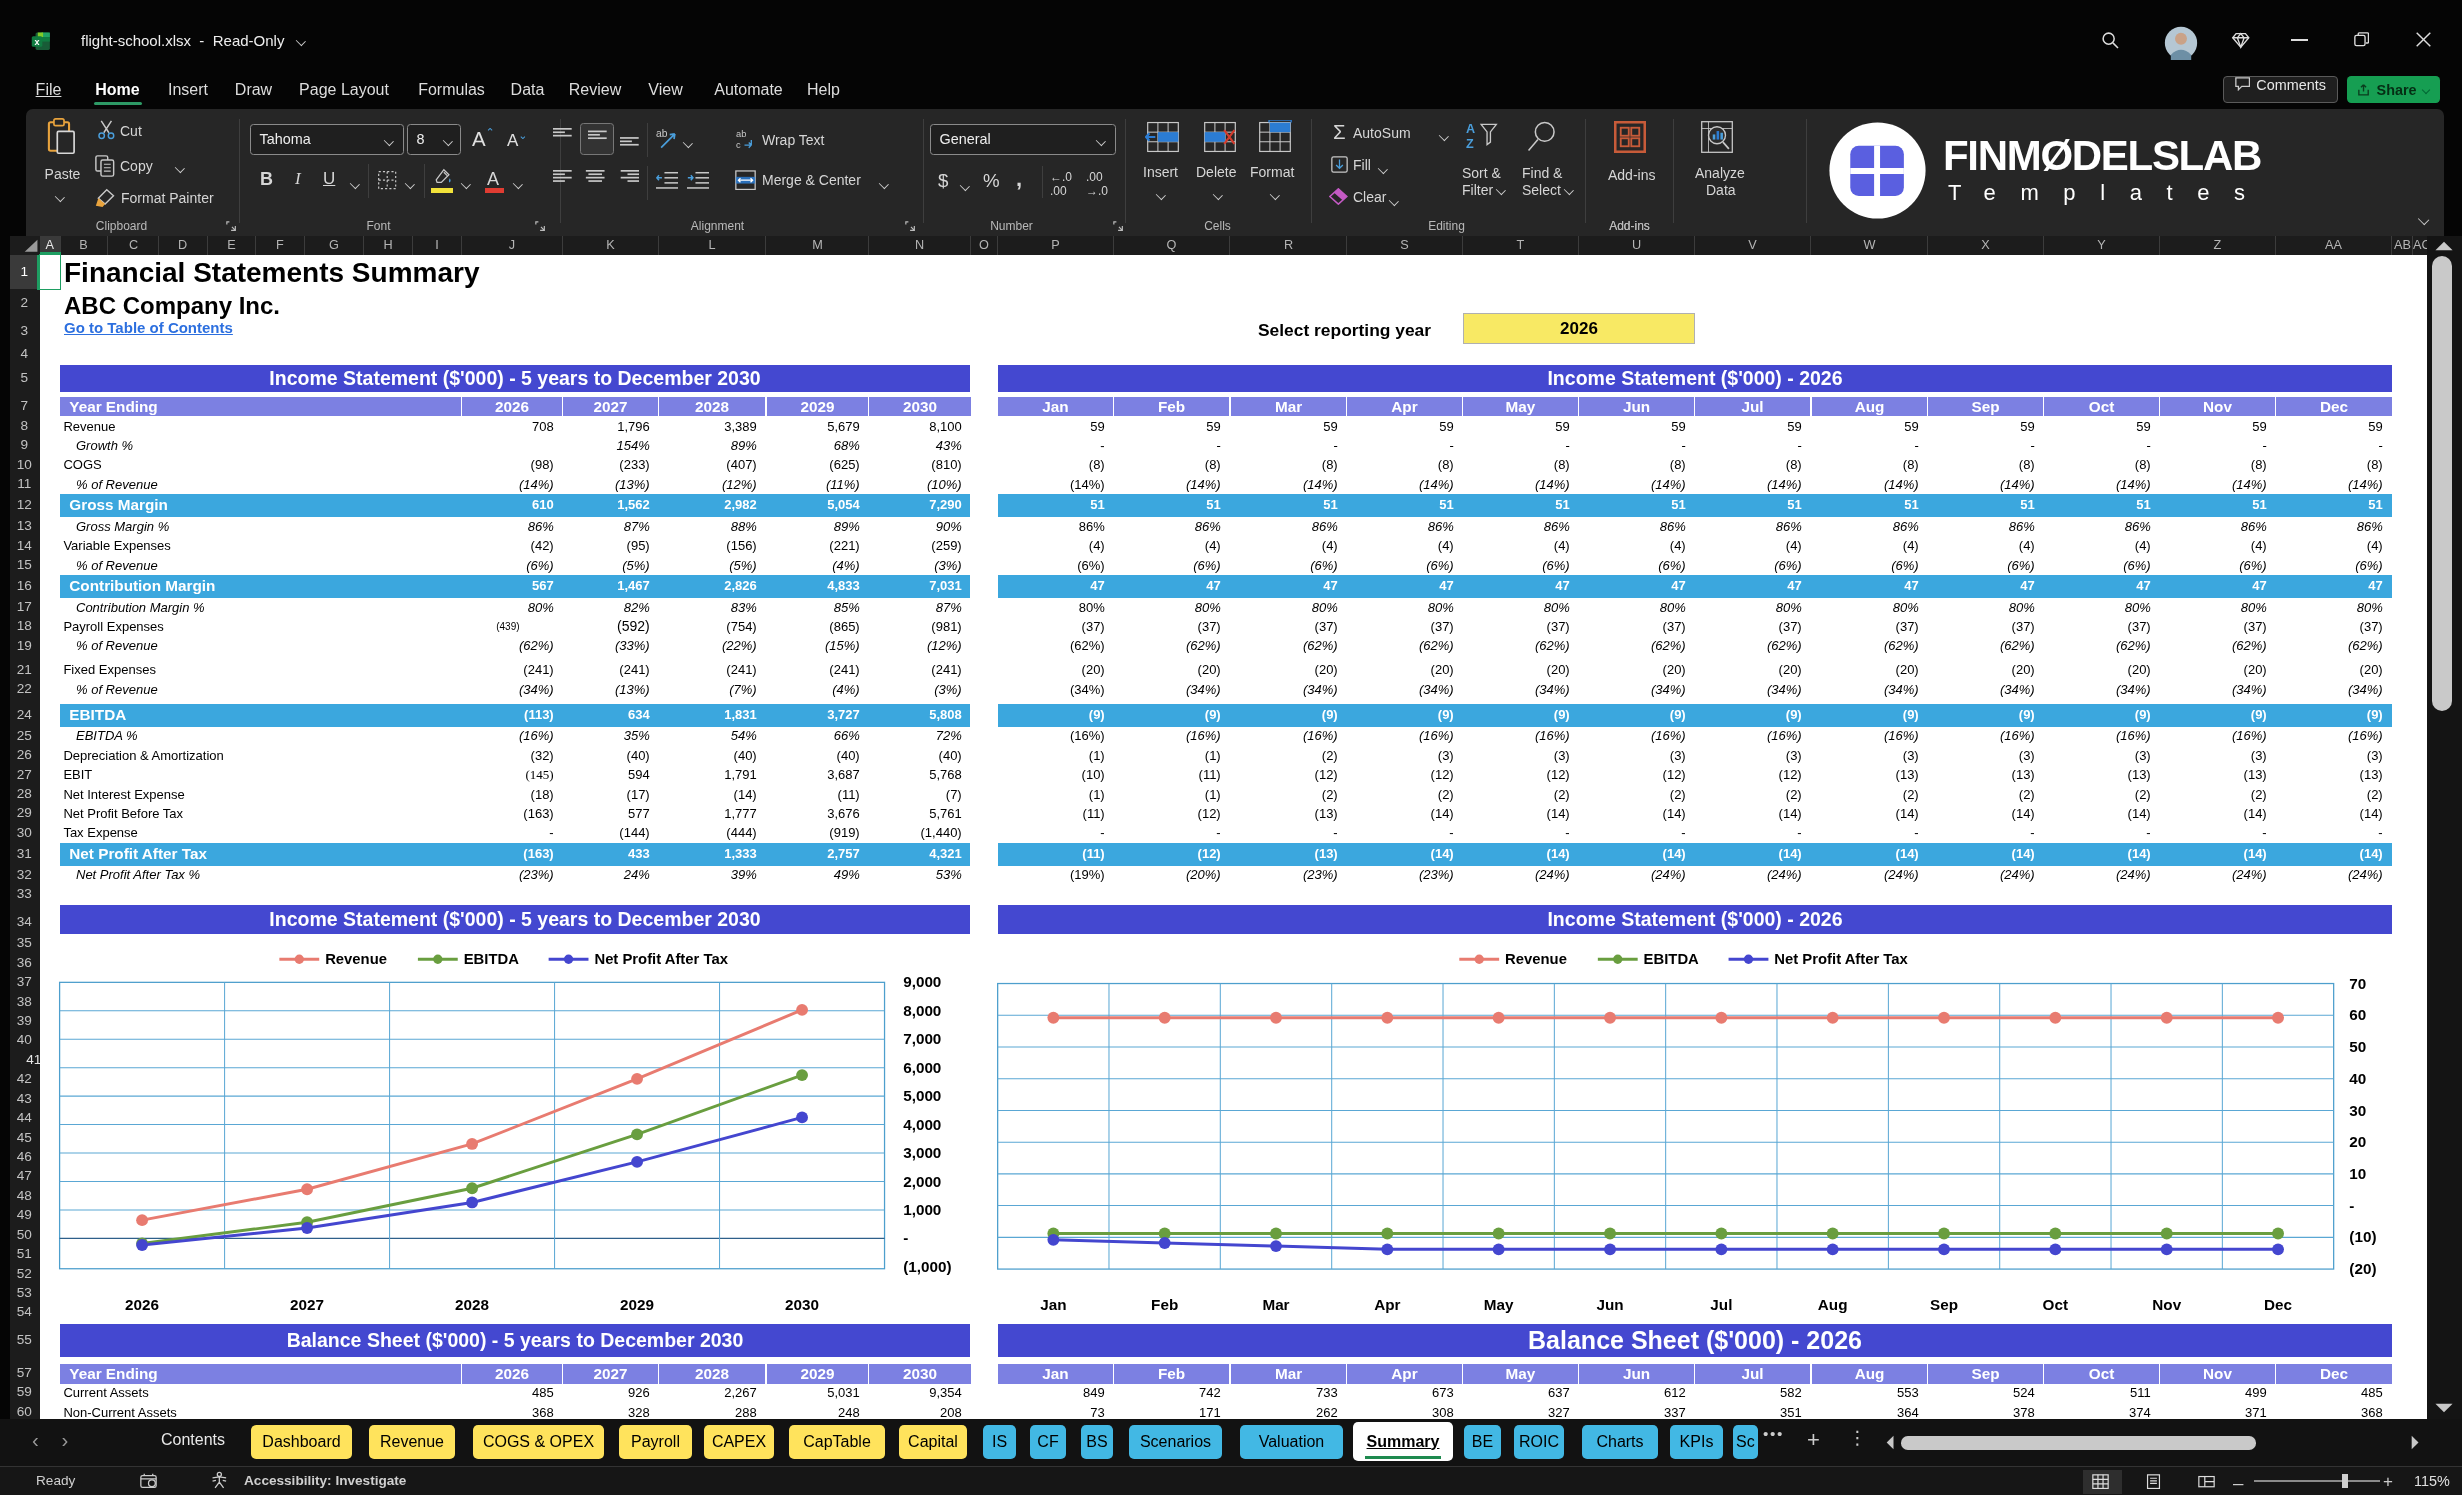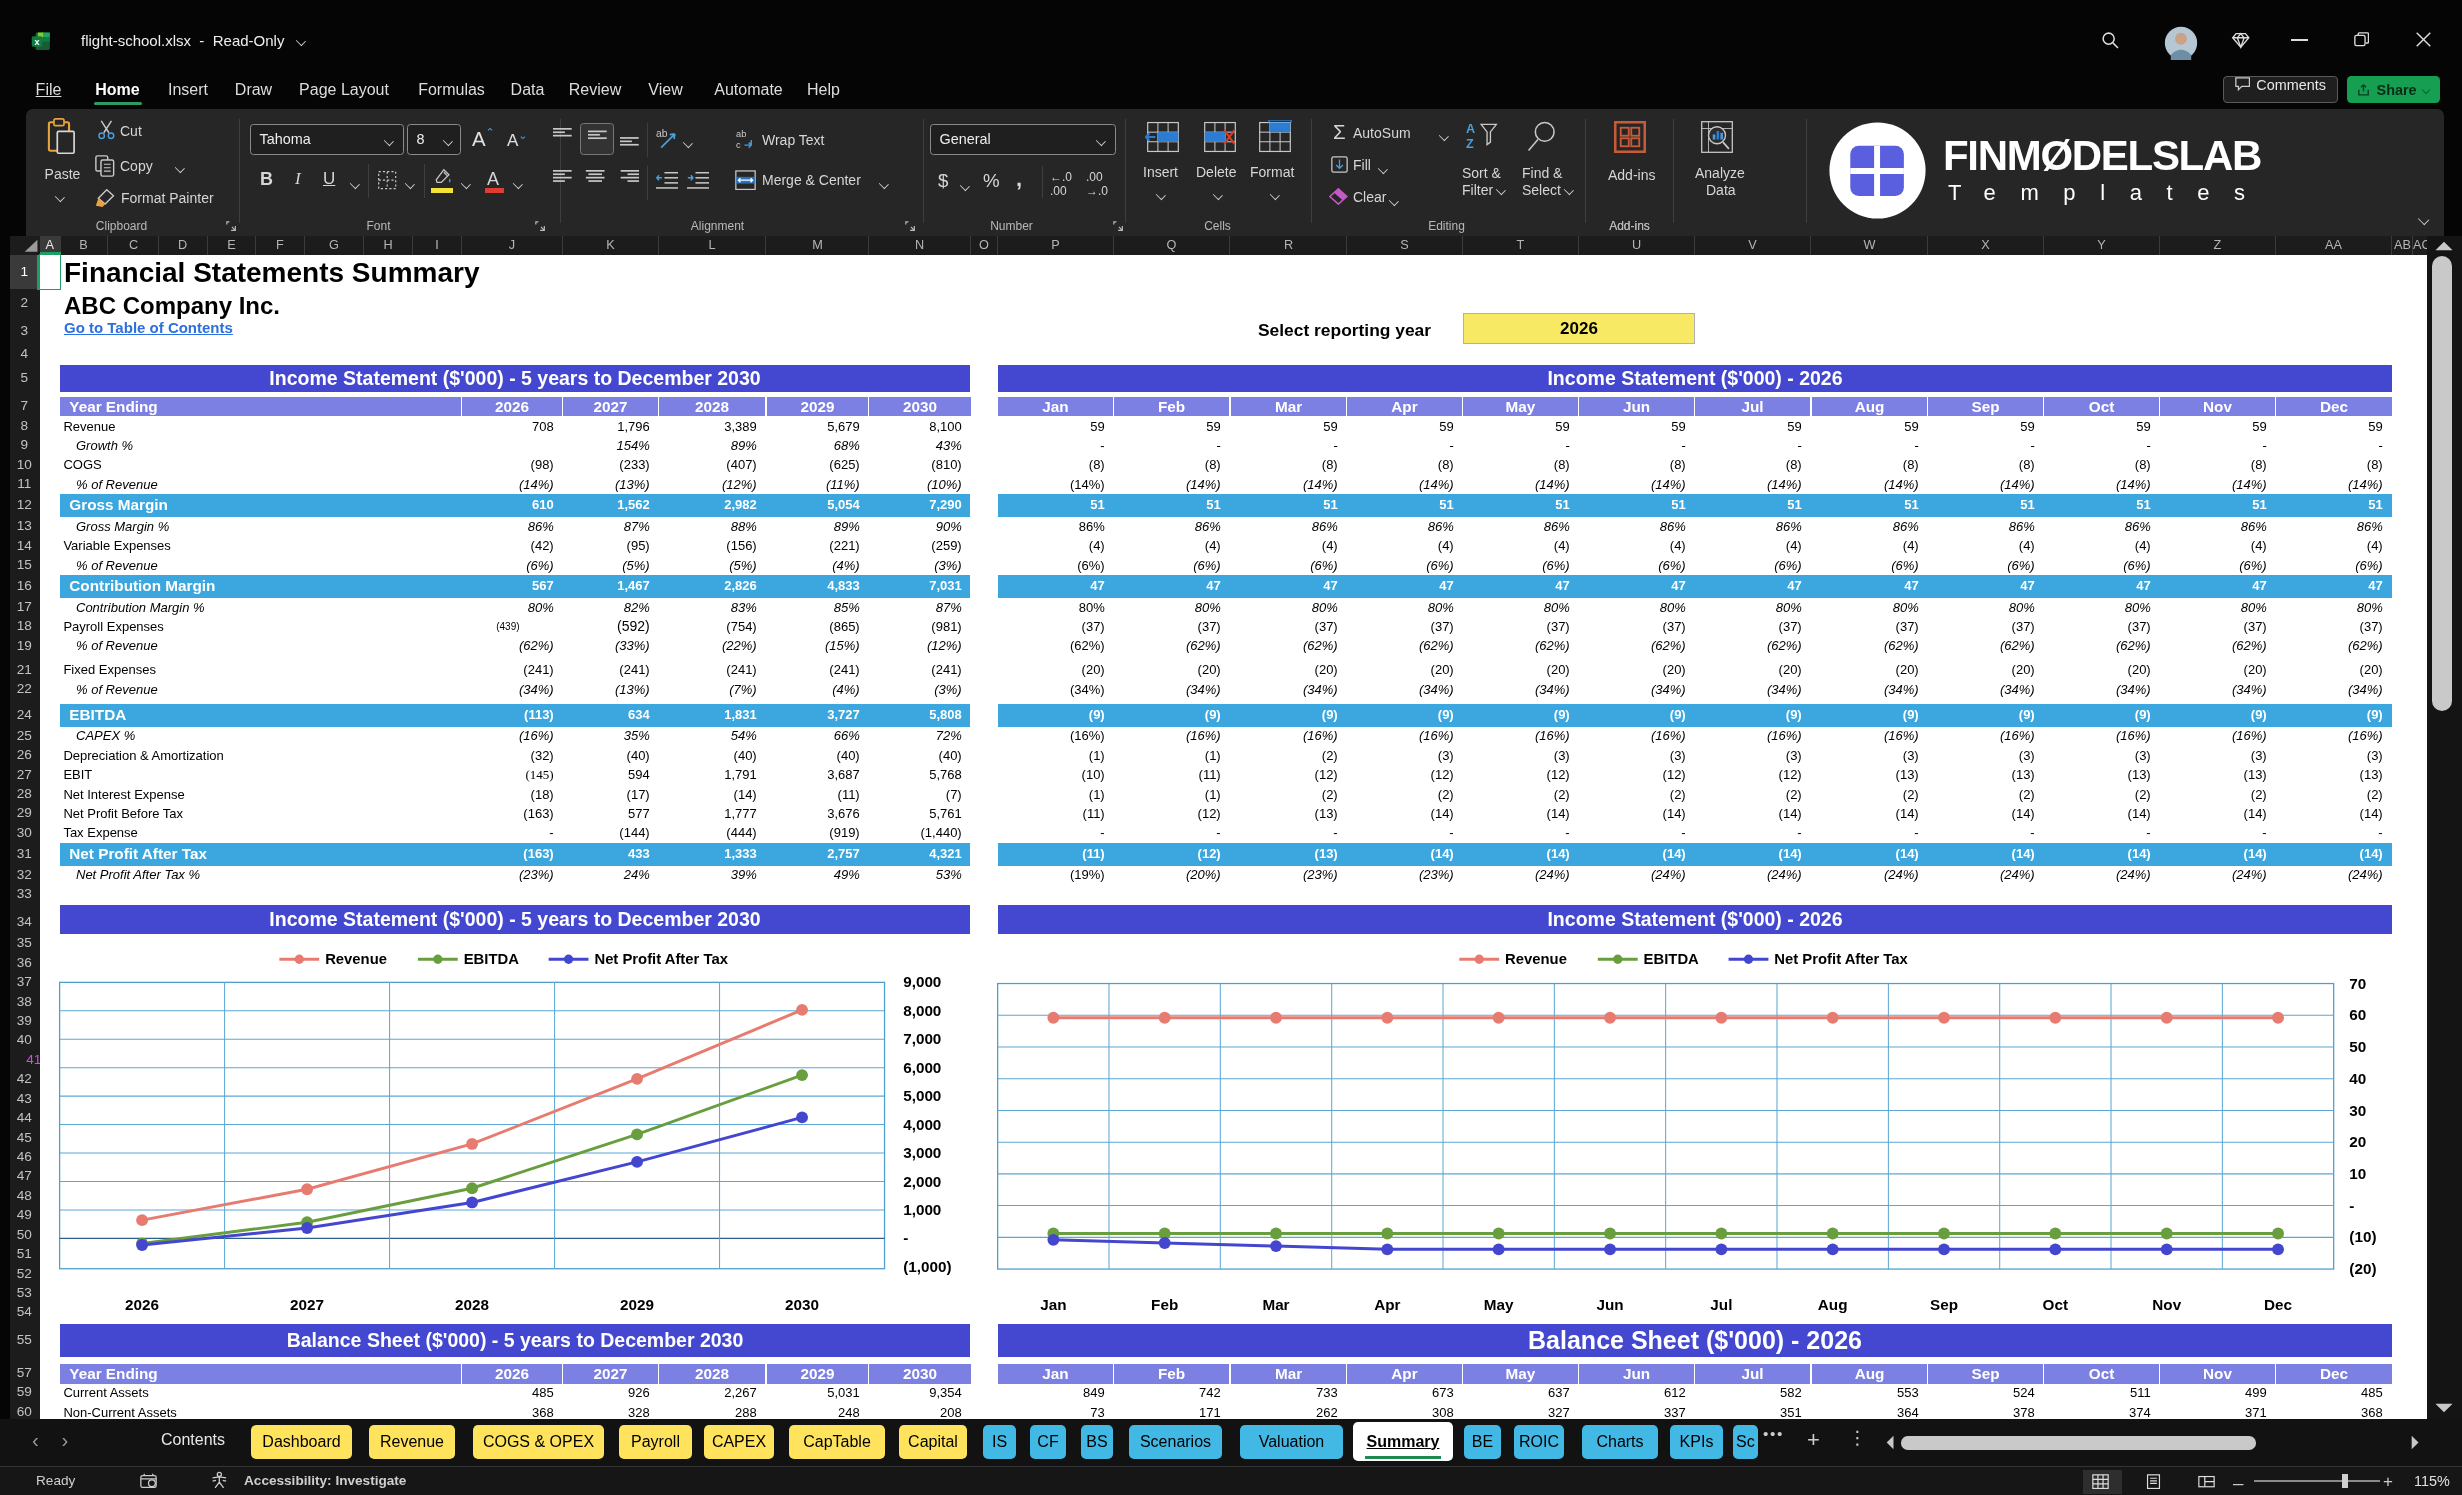--- a/index.html
+++ b/index.html
@@ -407,21 +407,21 @@
 <div class="cl" style="left:10.2px;top:845px;width:28px;height:18.7px;line-height:18.7px;font-size:13.6px;color:#c2c2c2;">31</div>
 <div class="cl" style="left:10.2px;top:866px;width:28px;height:18.7px;line-height:18.7px;font-size:13.6px;color:#c2c2c2;">32</div>
 <div class="cl" style="left:10.2px;top:885px;width:28px;height:18.7px;line-height:18.7px;font-size:13.6px;color:#c2c2c2;">33</div>
 <div class="cl" style="left:10.2px;top:913px;width:28px;height:18.7px;line-height:18.7px;font-size:13.6px;color:#c2c2c2;">34</div>
 <div class="cl" style="left:10.2px;top:934px;width:28px;height:18.7px;line-height:18.7px;font-size:13.6px;color:#c2c2c2;">35</div>
 <div class="cl" style="left:10.2px;top:954px;width:28px;height:18.7px;line-height:18.7px;font-size:13.6px;color:#c2c2c2;">36</div>
 <div class="cl" style="left:10.2px;top:973px;width:28px;height:18.7px;line-height:18.7px;font-size:13.6px;color:#c2c2c2;">37</div>
 <div class="cl" style="left:10.2px;top:993px;width:28px;height:18.7px;line-height:18.7px;font-size:13.6px;color:#c2c2c2;">38</div>
 <div class="cl" style="left:10.2px;top:1012px;width:28px;height:18.7px;line-height:18.7px;font-size:13.6px;color:#c2c2c2;">39</div>
 <div class="cl" style="left:10.2px;top:1031px;width:28px;height:18.7px;line-height:18.7px;font-size:13.6px;color:#c2c2c2;">40</div>
-<div class="cl" style="left:10.2px;top:1051px;width:28px;height:18.7px;line-height:18.7px;font-size:13.6px;color:#d946ef;padding-left:16px;">41</div>
+<div class="cl" style="left:10.2px;top:1051px;width:28px;height:18.7px;line-height:18.7px;font-size:13.6px;color:#e5e5e5;padding-left:16px;">41</div>
 <div class="cl" style="left:10.2px;top:1070px;width:28px;height:18.7px;line-height:18.7px;font-size:13.6px;color:#c2c2c2;">42</div>
 <div class="cl" style="left:10.2px;top:1090px;width:28px;height:18.7px;line-height:18.7px;font-size:13.6px;color:#c2c2c2;">43</div>
 <div class="cl" style="left:10.2px;top:1109px;width:28px;height:18.7px;line-height:18.7px;font-size:13.6px;color:#c2c2c2;">44</div>
 <div class="cl" style="left:10.2px;top:1129px;width:28px;height:18.7px;line-height:18.7px;font-size:13.6px;color:#c2c2c2;">45</div>
 <div class="cl" style="left:10.2px;top:1148px;width:28px;height:18.7px;line-height:18.7px;font-size:13.6px;color:#c2c2c2;">46</div>
 <div class="cl" style="left:10.2px;top:1167px;width:28px;height:18.7px;line-height:18.7px;font-size:13.6px;color:#c2c2c2;">47</div>
 <div class="cl" style="left:10.2px;top:1187px;width:28px;height:18.7px;line-height:18.7px;font-size:13.6px;color:#c2c2c2;">48</div>
 <div class="cl" style="left:10.2px;top:1206px;width:28px;height:18.7px;line-height:18.7px;font-size:13.6px;color:#c2c2c2;">49</div>
 <div class="cl" style="left:10.2px;top:1226px;width:28px;height:18.7px;line-height:18.7px;font-size:13.6px;color:#c2c2c2;">50</div>
 <div class="cl" style="left:10.2px;top:1245px;width:28px;height:18.7px;line-height:18.7px;font-size:13.6px;color:#c2c2c2;">51</div>
@@ -533,21 +533,21 @@
 <div class="abs c num" style="left:659px;top:680px;width:107px;height:19.4px;line-height:19.4px;font-size:13px;font-style:italic;">(7%)</div>
 <div class="abs c num" style="left:767px;top:680px;width:102px;height:19.4px;line-height:19.4px;font-size:13px;font-style:italic;">(4%)</div>
 <div class="abs c num" style="left:869px;top:680px;width:102px;height:19.4px;line-height:19.4px;font-size:13px;font-style:italic;">(3%)</div>
 <div class="abs band" style="left:60px;top:704px;width:910px;height:22.5px"></div>
 <div class="abs c lab" style="left:60px;top:704px;width:402px;height:22.5px;line-height:22.5px;font-size:13px;padding-left:9.3px;font-size:15.3px;color:#fff;font-weight:bold;">EBITDA</div>
 <div class="abs c num" style="left:462px;top:704px;width:101px;height:22.5px;line-height:22.5px;font-size:13px;color:#fff;font-weight:bold;">(113)</div>
 <div class="abs c num" style="left:563px;top:704px;width:96px;height:22.5px;line-height:22.5px;font-size:13px;color:#fff;font-weight:bold;">634</div>
 <div class="abs c num" style="left:659px;top:704px;width:107px;height:22.5px;line-height:22.5px;font-size:13px;color:#fff;font-weight:bold;">1,831</div>
 <div class="abs c num" style="left:767px;top:704px;width:102px;height:22.5px;line-height:22.5px;font-size:13px;color:#fff;font-weight:bold;">3,727</div>
 <div class="abs c num" style="left:869px;top:704px;width:102px;height:22.5px;line-height:22.5px;font-size:13px;color:#fff;font-weight:bold;">5,808</div>
-<div class="abs c lab ind" style="left:60px;top:726px;width:402px;height:19.4px;line-height:19.4px;font-size:13px;">CAPEX %</div>
+<div class="abs c lab ind" style="left:60px;top:726px;width:402px;height:19.4px;line-height:19.4px;font-size:13px;">EBITDA %</div>
 <div class="abs c num" style="left:462px;top:726px;width:101px;height:19.4px;line-height:19.4px;font-size:13px;font-style:italic;">(16%)</div>
 <div class="abs c num" style="left:563px;top:726px;width:96px;height:19.4px;line-height:19.4px;font-size:13px;font-style:italic;">35%</div>
 <div class="abs c num" style="left:659px;top:726px;width:107px;height:19.4px;line-height:19.4px;font-size:13px;font-style:italic;">54%</div>
 <div class="abs c num" style="left:767px;top:726px;width:102px;height:19.4px;line-height:19.4px;font-size:13px;font-style:italic;">66%</div>
 <div class="abs c num" style="left:869px;top:726px;width:102px;height:19.4px;line-height:19.4px;font-size:13px;font-style:italic;">72%</div>
 <div class="abs c lab" style="left:60px;top:746px;width:402px;height:19.4px;line-height:19.4px;font-size:13px;">Depreciation &amp; Amortization</div>
 <div class="abs c num" style="left:462px;top:746px;width:101px;height:19.4px;line-height:19.4px;font-size:13px;">(32)</div>
 <div class="abs c num" style="left:563px;top:746px;width:96px;height:19.4px;line-height:19.4px;font-size:13px;">(40)</div>
 <div class="abs c num" style="left:659px;top:746px;width:107px;height:19.4px;line-height:19.4px;font-size:13px;">(40)</div>
 <div class="abs c num" style="left:767px;top:746px;width:102px;height:19.4px;line-height:19.4px;font-size:13px;">(40)</div>

